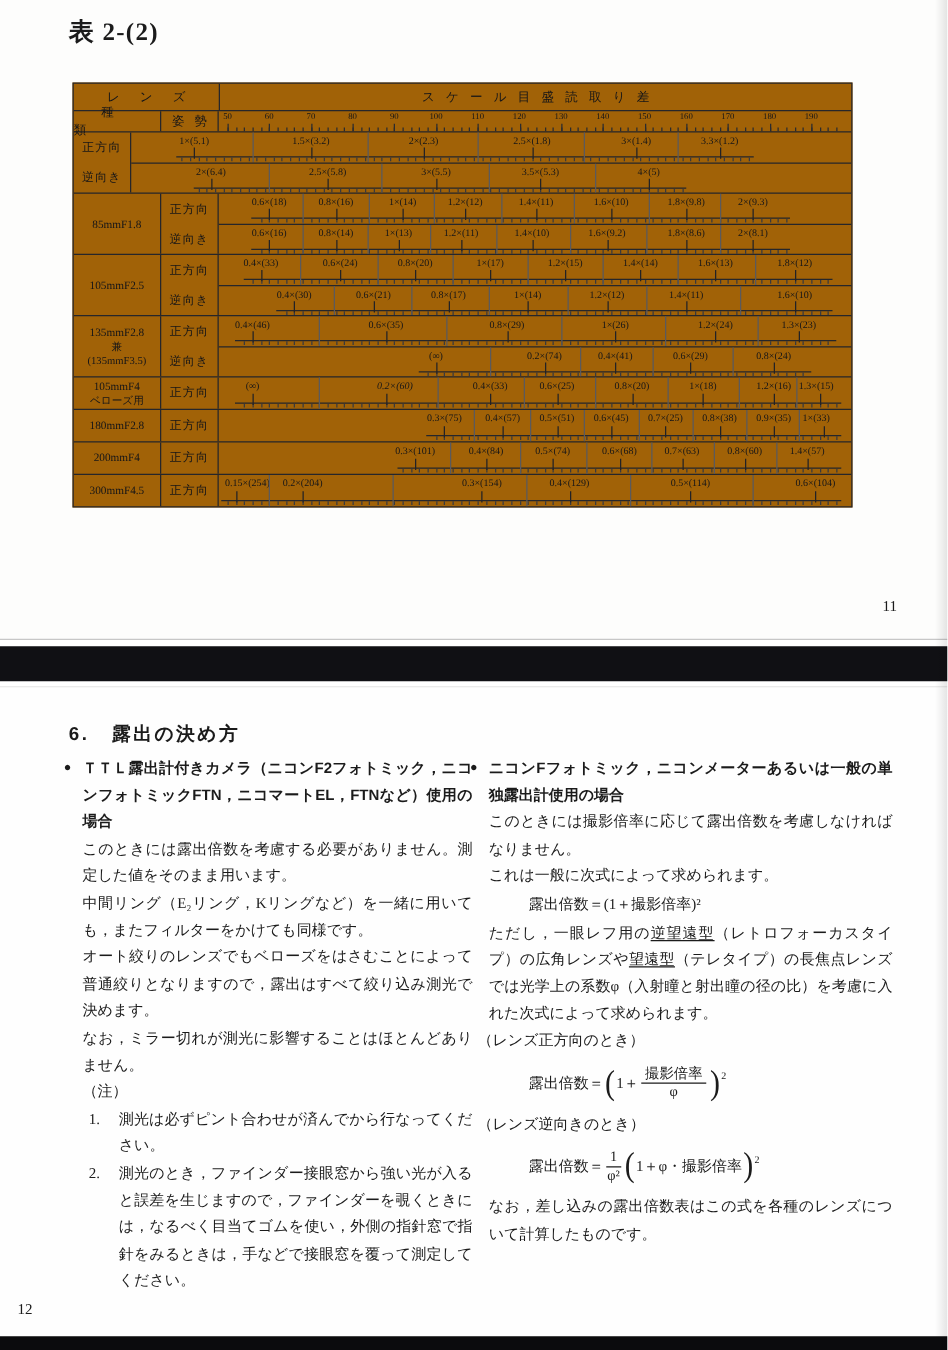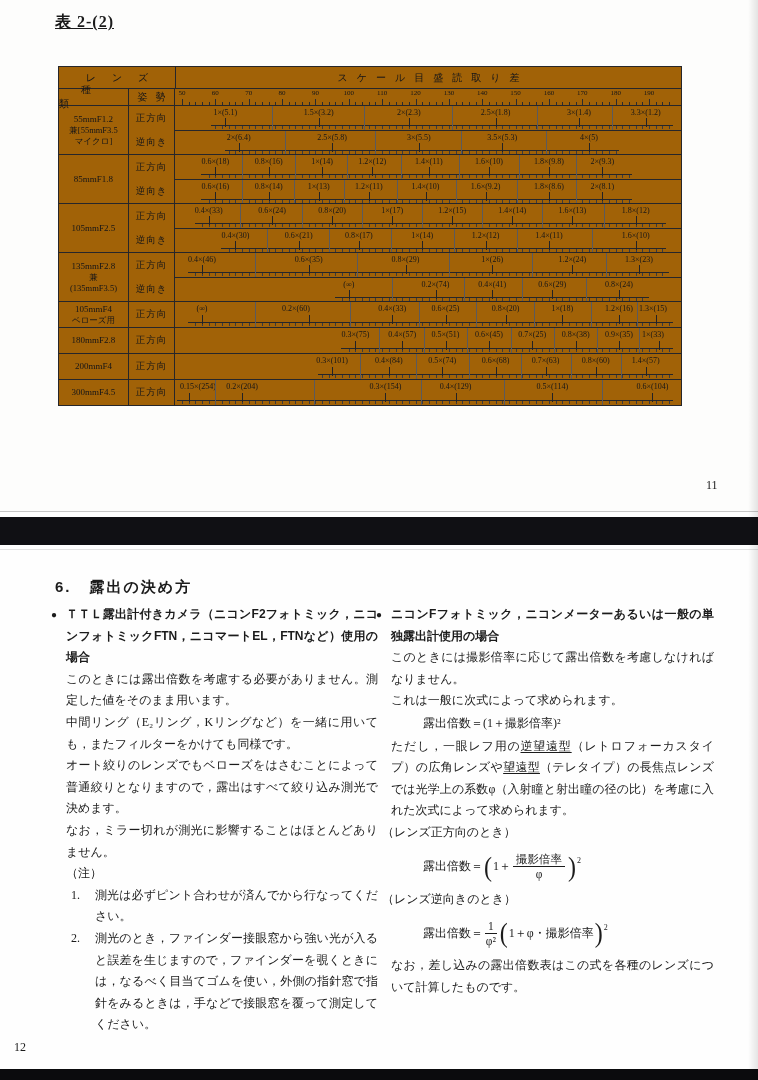--- a/index.html
+++ b/index.html
@@ -3,21 +3,21 @@
 <meta charset="utf-8">
 <style>
   html,body{margin:0;padding:0;}
   body{
     width:758px;height:1080px;position:relative;background:#ffffff;
     font-family:"Liberation Serif","DejaVu Serif",serif;color:#1b1b1b;
     overflow:hidden;
   }
   
   .page1{position:absolute;left:0;top:0;width:758px;height:512px;background:#fdfdfc;}
-  .tbl-title{position:absolute;left:55px;top:12px;font-size:16px;font-weight:bold;letter-spacing:1px;text-decoration:underline;}
+  .tbl-title{position:absolute;left:55px;top:12px;font-size:20px;font-weight:bold;letter-spacing:1px;}
   .pageno-11{position:absolute;left:706px;top:478px;font-size:12px;}
   .pageno-12{position:absolute;left:14px;top:1040px;font-size:12px;}
 
   .lens-table{
     position:absolute;left:58px;top:66px;width:624px;
     border:1.5px solid #26262a;background:#a16207;
     box-sizing:border-box;font-size:9px;color:#151518;
   }
   .lens-table *{box-sizing:border-box;}
   .trow{display:flex;}
@@ -198,25 +198,20 @@
           <div class="num" style="left: 407.32px;">170</div>
           <div class="tick major" style="left: 407.32px;"></div>
           <div class="num" style="left: 440.68px;">180</div>
           <div class="tick major" style="left: 440.68px;"></div>
           <div class="num" style="left: 474.04px;">190</div>
           <div class="tick major" style="left: 474.04px;"></div>
         </div>
     </div>
     <div id="tbody-host">
         <div class="trow tgroup">
-          <div class="c1 namecell">
-            <div>55mmF1.2</div>
-            <div style="font-size: 8.5px;">兼[55mmF3.5</div>
-            <div style="font-size: 8.5px;">マイクロ]</div>
-          </div>
           <div class="c2 postcell" style="height: 48px;">
             <div>正方向</div>
             <div>逆向き</div>
           </div>
           <div class="scalecell">
             <div class="band" style="height: 24px;">
               <div class="bline" style="left: 36.368px; width: 461.632px; top: 19px;"></div>
               <div class="btick" style="left: 40.36px; top: 20px; height: 3px;"></div>
               <div class="btick" style="left: 47.032px; top: 20px; height: 3px;"></div>
               <div class="btick" style="left: 53.704px; top: 20px; height: 3px;"></div>
@@ -1014,21 +1009,21 @@
               <div class="btick" style="left: 447.352px; top: 21px; height: 3px;"></div>
               <div class="btick" style="left: 454.024px; top: 21px; height: 3px;"></div>
               <div class="btick" style="left: 460.696px; top: 21px; height: 3px;"></div>
               <div class="btick" style="left: 467.368px; top: 21px; height: 3px;"></div>
               <div class="btick" style="left: 474.04px; top: 21px; height: 3px;"></div>
               <div class="btick" style="left: 480.712px; top: 21px; height: 3px;"></div>
               <div class="btick" style="left: 487.384px; top: 21px; height: 3px;"></div>
               <div class="btick" style="left: 494.056px; top: 21px; height: 3px;"></div>
               <div class="blabel" style="left: 27.016px;">(∞)</div>
               <div class="bptr" style="left: 27.016px; top: 13px; height: 9px;"></div>
-              <div class="blabel" style="left: 121px;">0.2×(60)</div>
+              <div class="blabel" style="left: 141px; font-style: italic;">0.2×(60)</div>
               <div class="bptr" style="left: 133.768px; top: 13px; height: 9px;"></div>
               <div class="bsep" style="left: 80.392px;"></div>
               <div class="blabel" style="left: 217.168px;">0.4×(33)</div>
               <div class="bptr" style="left: 217.168px; top: 13px; height: 9px;"></div>
               <div class="bsep" style="left: 175.468px;"></div>
               <div class="blabel" style="left: 270.544px;">0.6×(25)</div>
               <div class="bptr" style="left: 270.544px; top: 13px; height: 9px;"></div>
               <div class="bsep" style="left: 243.856px;"></div>
               <div class="blabel" style="left: 330.592px;">0.8×(20)</div>
               <div class="bptr" style="left: 330.592px; top: 13px; height: 9px;"></div>

